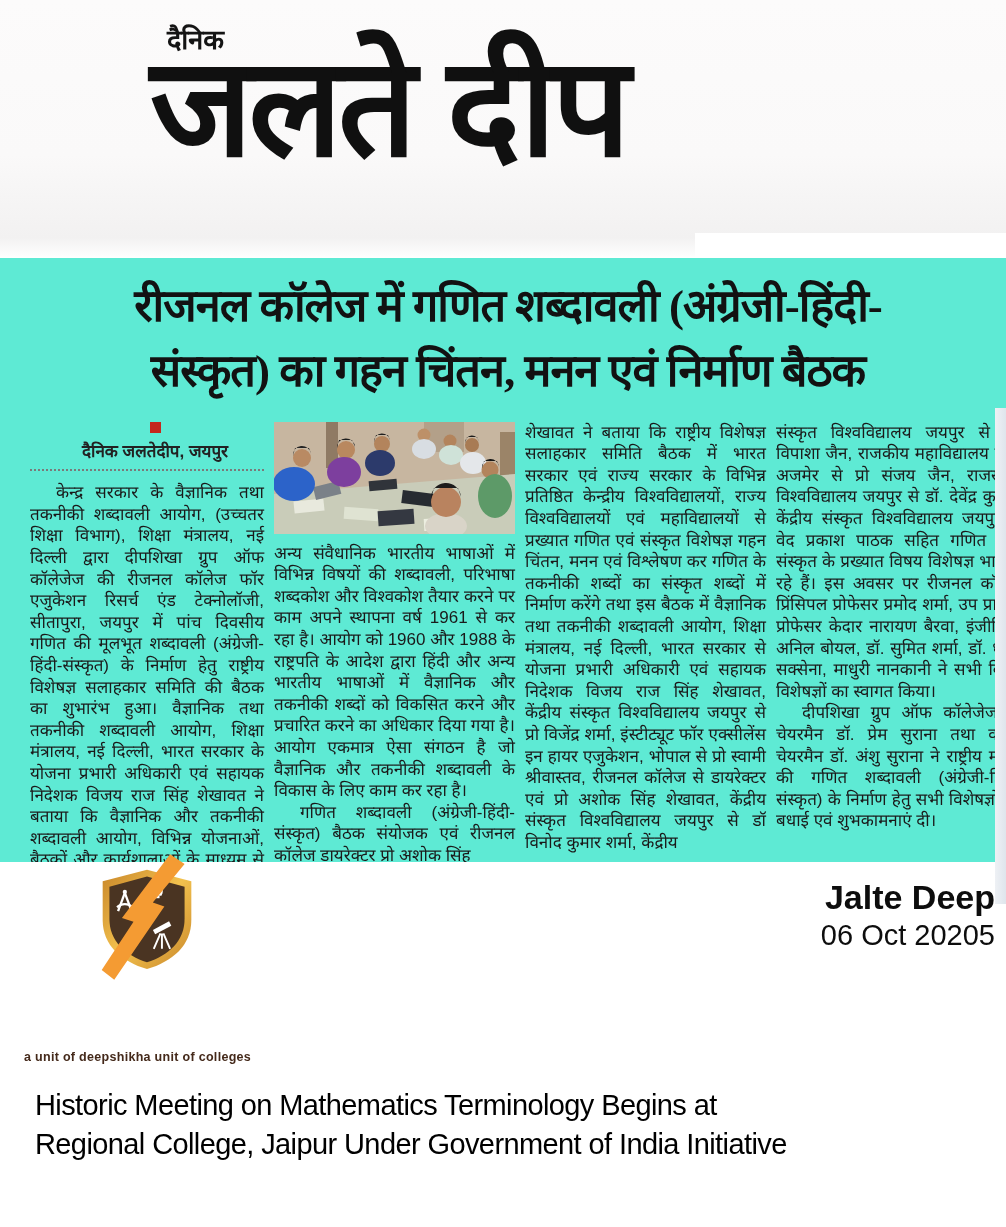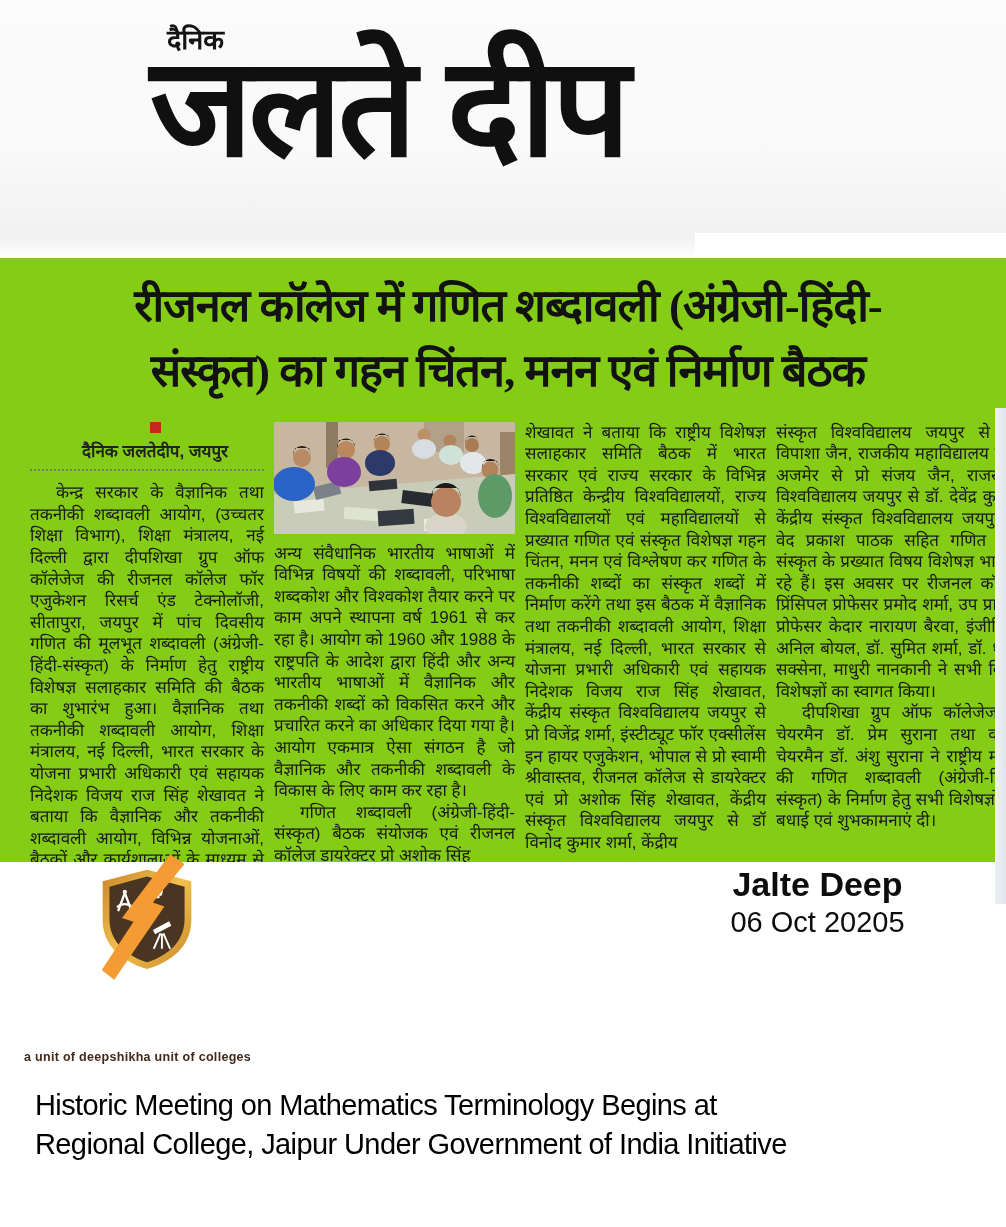--- a/index.html
+++ b/index.html
@@ -8,21 +8,21 @@
 
   
   .masthead { position:absolute; left:0; top:0; width:1006px; height:258px;
               background:linear-gradient(#fcfbfb 0%, #faf9f9 60%, #f2f1f1 92%, #ffffff 100%); }
   .masthead-pretitle { position:absolute; left:167px; top:20px; font-size:27px; font-weight:700; color:#141414; }
   .masthead-title { position:absolute; left:150px; top:38px; font-size:138px; font-weight:900;
                     line-height:1; letter-spacing:-4px; color:#101010; white-space:nowrap; }
   .scan-box { position:absolute; left:695px; top:233px; width:311px; height:26px; background:#ffffff; }
 
   
-  .clip { position:absolute; left:0; top:258px; width:1006px; height:604px; background:#84cc16; }
+  .clip { position:absolute; left:0; top:258px; width:1006px; height:604px; background:#5eead4; }
   .headline { padding:16px 30px 0 40px; text-align:center; font-size:45px; line-height:1.44;
               font-weight:800; letter-spacing:-1px; color:#121212; font-family:"Liberation Serif","DejaVu Serif",serif; }
   .cols { display:flex; gap:10px; padding-left:30px; margin-top:18px; height:450px; overflow:hidden; }
   .col { flex:none; width:234px; font-size:17px; line-height:21.6px; text-align:justify; color:#1a1a1a; }
   .col p { margin:0; }
   .col .indent { text-indent:26px; }
   .col2, .col3 { width:241px; }
   .col4 { width:246px; overflow:hidden; }
 
   .byline { font-size:17px; font-weight:700; color:#222; display:flex; align-items:center; gap:8px; padding-left:16px;flex-direction:column; }
@@ -33,21 +33,21 @@
 
   
   .footer { position:absolute; left:0; top:862px; width:1006px; height:365px; background:#ffffff; }
   .shield { position:absolute; left:88px; top:2px; width:118px; height:106px; overflow:visible; }
   .wordmark { position:absolute; left:24px; top:92px; width:230px; text-align:left;
               font-family:"Liberation Serif","DejaVu Serif",serif; font-weight:700; color:#ee9b3e; }
   .wordmark .l1 { font-size:43px; letter-spacing:2px; line-height:46px; }
   .wordmark .l2 { font-size:43px; letter-spacing:4px; line-height:46px; }
   .tagline { position:absolute; left:24px; top:188px; width:260px; font-size:12.5px; font-weight:700;
              color:#44291a; letter-spacing:0.3px; }
-  .stamp { position:absolute; left:640px; top:3px; width:355px; text-align:center; color:#0d0d0d; }
+  .stamp { position:absolute; left:640px; top:16px; width:355px; text-align:right; color:#0d0d0d; }
   .stamp-name { font-size:34px; font-weight:800; }
   .stamp-date { font-size:29px; font-weight:400; margin-top:2px; }
   .caption { position:absolute; left:35px; top:224px; width:770px; font-size:29px; line-height:39px;
              letter-spacing:-0.6px; color:#000000; font-weight:400; }
 
   .edge-strip { position:absolute; right:0; top:408px; width:11px; height:496px;
                 background:linear-gradient(90deg,#eef1f5,#dfe5ec); }
 </style>
 </head>
 <body>

